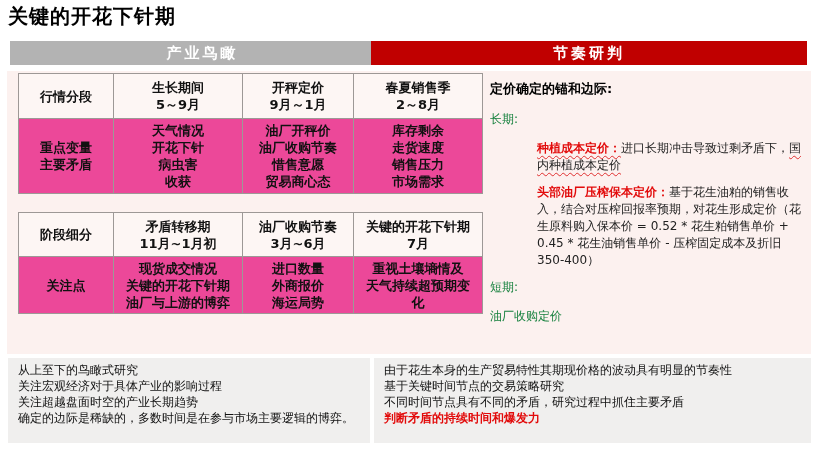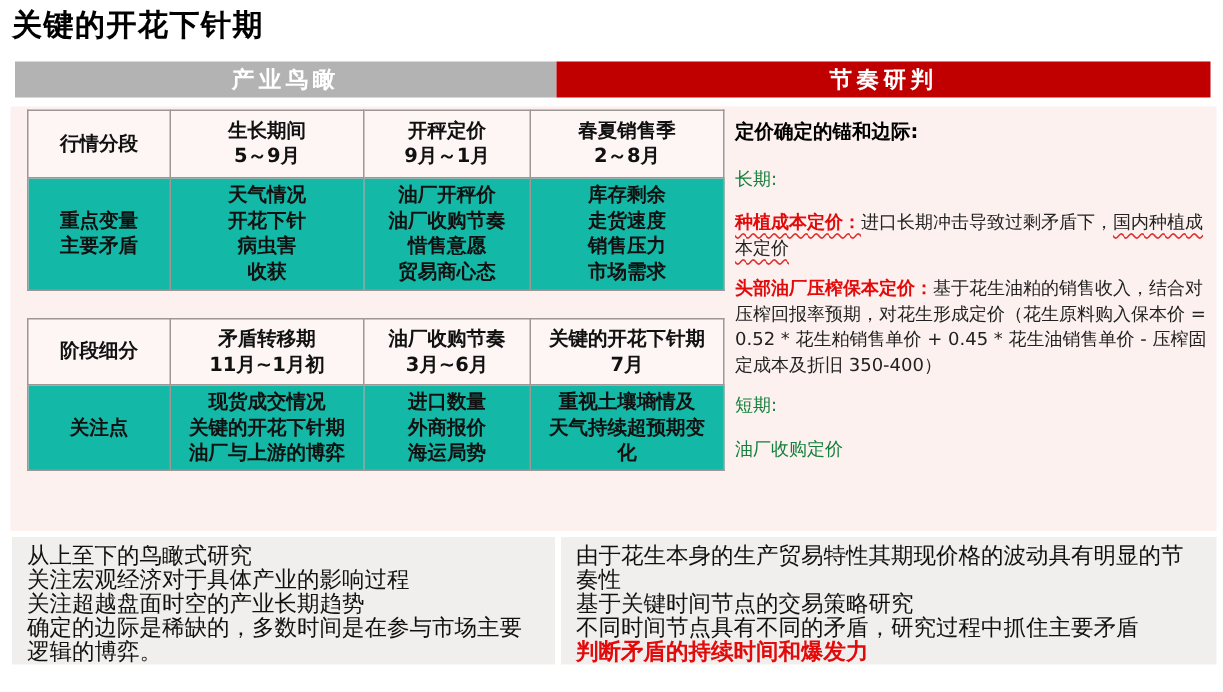--- a/index.html
+++ b/index.html
@@ -8,54 +8,54 @@
     font-family:"DejaVu Sans","Liberation Sans",sans-serif; color:#1a1a1a;
   }
   .page-title {
     position:absolute; left:8px; top:3px; font-size:20px; font-weight:bold;
     color:#000; letter-spacing:1px;
   }
   .bar {
     position:absolute; top:41px; height:24px; display:flex; align-items:center;
     justify-content:center; color:#fff; font-size:15px; letter-spacing:3px; font-weight:bold;
   }
-  .bar-gray { left:10px;  width:361px; background:#b3b3b3; }
+  .bar-gray { left:10px;  width:361px; background:#b3b3b3;padding-left:12px; }
   .bar-red  { left:371px; width:436px; background:#c00000; }
   .pink-panel { position:absolute; left:7px; top:71px; width:804px; height:283px; background:#fcf1ef; }
 
   table.grid { position:absolute; left:18px; border-collapse:collapse; table-layout:fixed; }
   table.grid td {
     border:1px solid #9d9896; text-align:center; vertical-align:middle;
     font-size:13px; font-weight:bold; line-height:17px; white-space:pre-line; padding:2px 1px;
     color:#111;
   }
   .t1 { top:73px; }
   .t2 { top:212px; }
   .col-label { width:95px; } .col-a { width:129px; } .col-b { width:111px; } .col-c { width:129px; }
   tr.row-head td { background:#fdf6f4; }
-  tr.row-body td { background:#14b8a6; }
+  tr.row-body td { background:#ec4899; }
   .t1 tr.row-head { height:45px; } .t1 tr.row-body { height:75px; }
   .t2 tr.row-head { height:44px; } .t2 tr.row-body { height:57px; }
   td.label-cell { color:#cf1110; }
 
   .pricing {
     position:absolute; left:490px; top:80px; width:320px; font-size:12px; line-height:17px;
   }
   .pricing .heading { font-size:13px; font-weight:bold; color:#000; margin-bottom:14px; }
   .pricing .plain-label { margin-bottom:12px; color:#15803d; }
-  .pricing .para { margin-bottom:10px; color:#222; }
+  .pricing .para { margin-bottom:10px; color:#222;margin-left:47px; }
   .lead-red { color:#e20b0b; font-weight:bold; }
   .wavy {
     text-decoration-line:underline; text-decoration-style:wavy;
     text-decoration-color:#e03030; text-decoration-thickness:1px; text-underline-offset:3px;
   }
 
   .bottom-block {
     position:absolute; top:358px; height:85px; background:#f0efee; box-sizing:border-box;
-    padding:4px 10px; font-size:15px; line-height:16px; color:#111;
+    padding:4px 10px; font-size:12px; line-height:16px; color:#111;
   }
   .bottom-left  { left:8px;   width:362px; }
   .bottom-right { left:374px; width:437px; }
   .highlight-red { color:#e20b0b; font-weight:bold; }
 </style>
 </head>
 <body>
 
 <div class="page">
 

